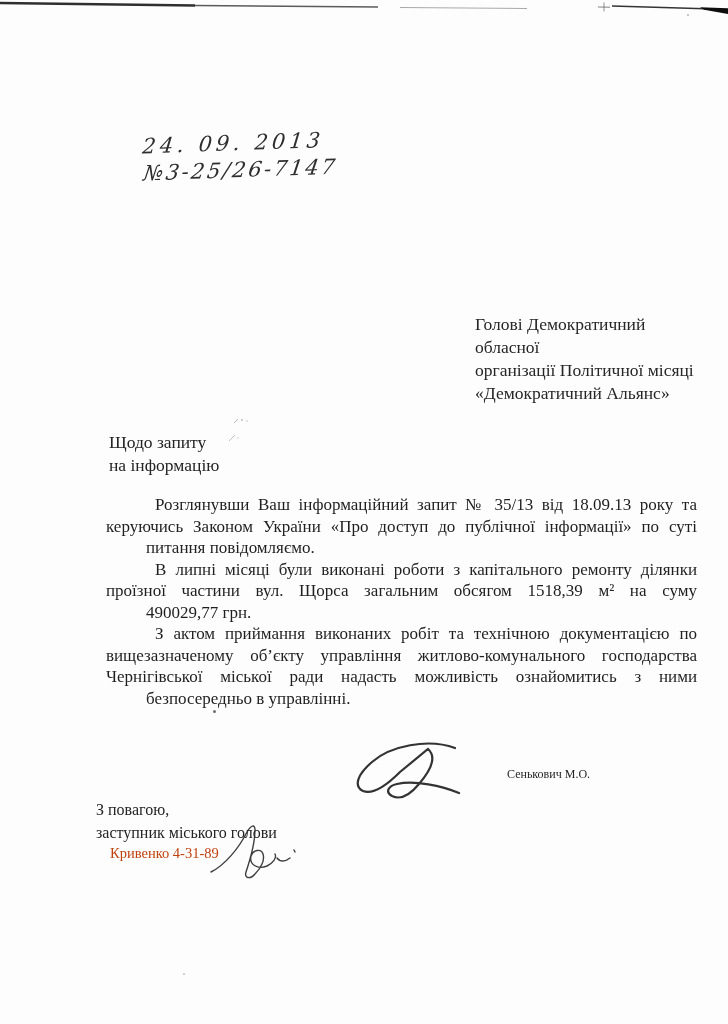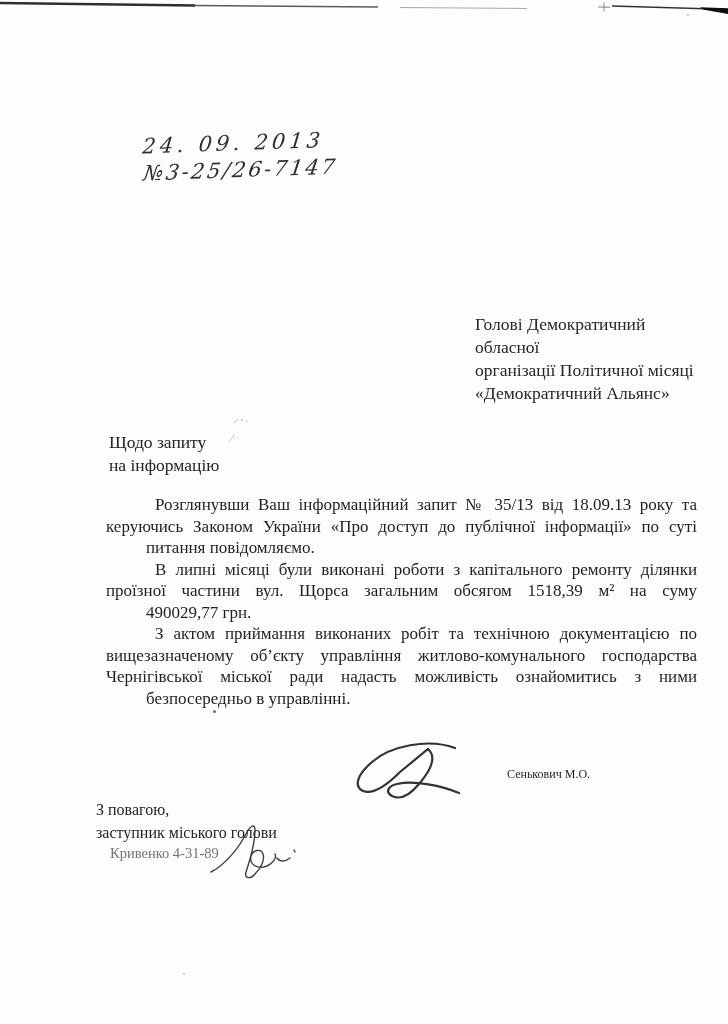--- a/index.html
+++ b/index.html
@@ -76,21 +76,21 @@
   .signer-name {
     left: 507px; top: 767px;
     font-size: 12px;
     color: #242424;
   }
 
   
   .executor {
     left: 110px; top: 845px;
     font-size: 14.5px;
-    color: #737373;
+    color: #c2410c;
   }
 
   
   .dot-artifact { background: #4a4a4a; border-radius: 50%; opacity: .8; }
   .speck-artifact { background: #c2c2c2; border-radius: 50%; }
   svg { display: block; }
 </style>
 </head>
 <body>
 

